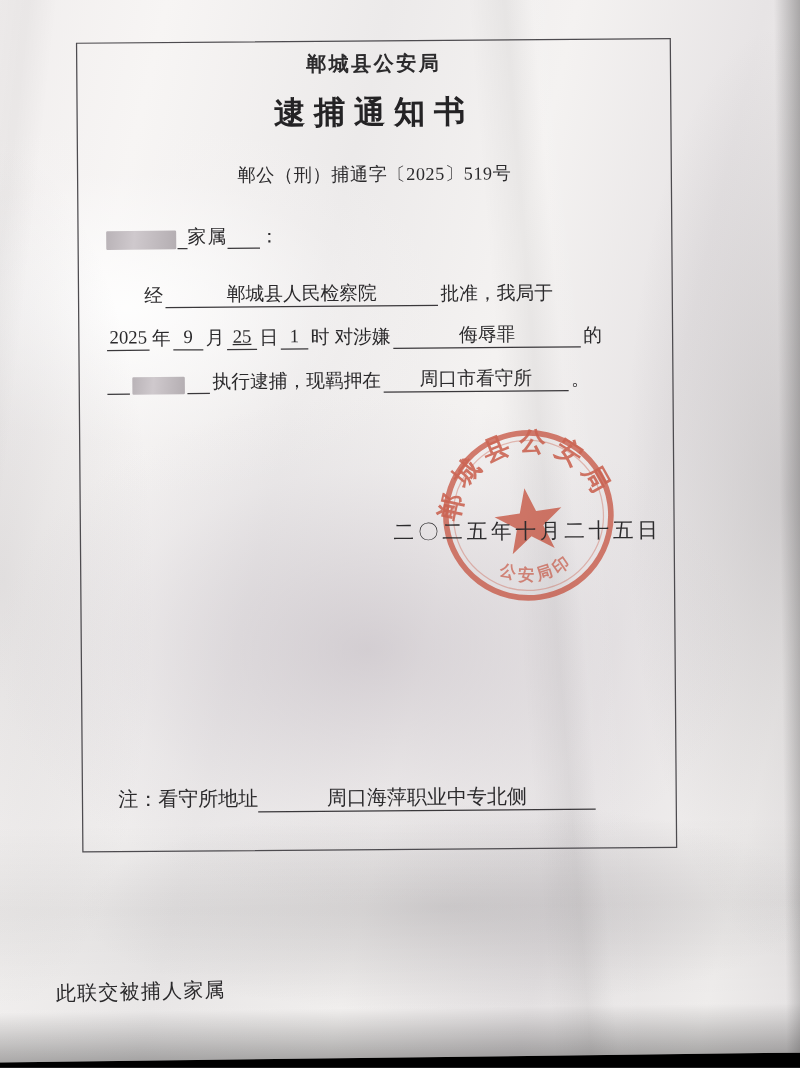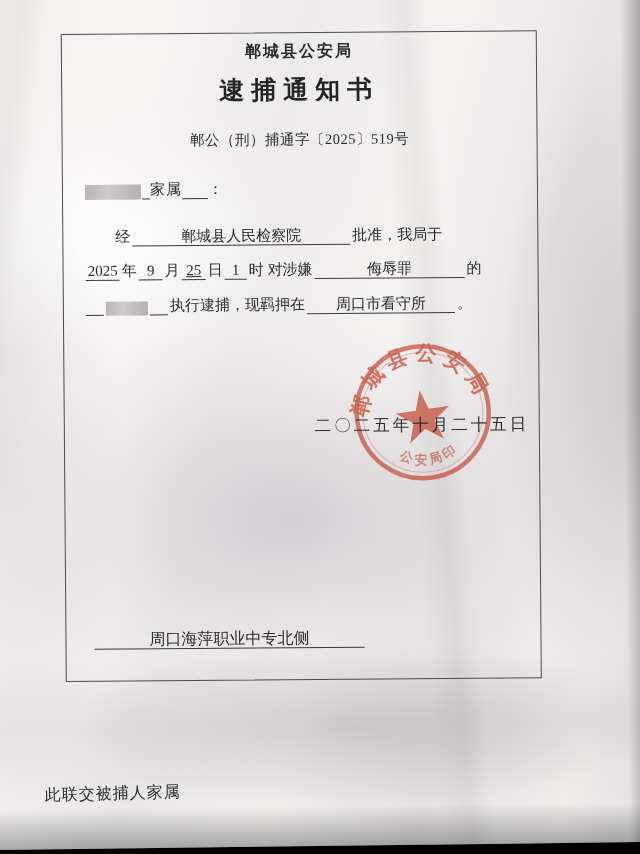--- a/index.html
+++ b/index.html
@@ -286,20 +286,21 @@
             <text font-family="'Liberation Serif', serif" font-size="13" font-weight="bold" fill="#c2412b" opacity="0.75" letter-spacing="3">
               <textPath href="#sealArcBottom" startOffset="50%" text-anchor="middle">公安局印</textPath>
             </text>
             <polygon points="80,58 86.6,77.5 107,77.5 90.6,89.5 97,109 80,97 63,109 69.4,89.5 53,77.5 73.4,77.5" fill="#c2412b" opacity="0.88"></polygon>
           </svg>
         </div>
 
         <div class="date-line">二〇二五年十月二十五日</div>
 
         <div class="note-line">
+          <span>注：看守所地址</span>
           <span class="fill" style="width:270px;">周口海萍职业中专北侧</span>
         </div>
 
       </div>
     </div>
 
     <div class="footer-note">此联交被捕人家属</div>
 
     <div class="dark-edge-right"></div>
     <div class="dark-edge-bottom"></div>

